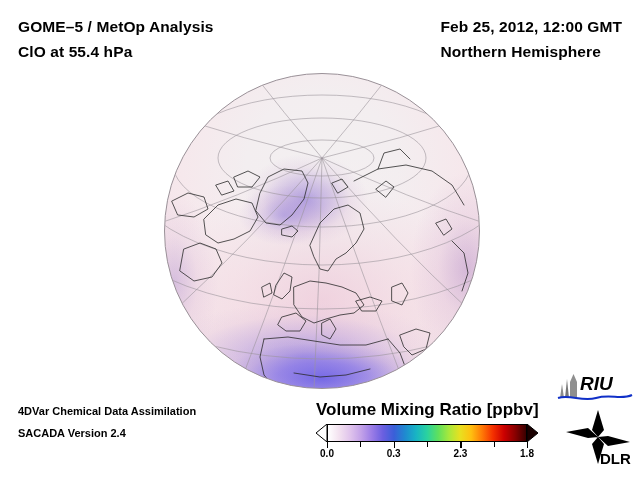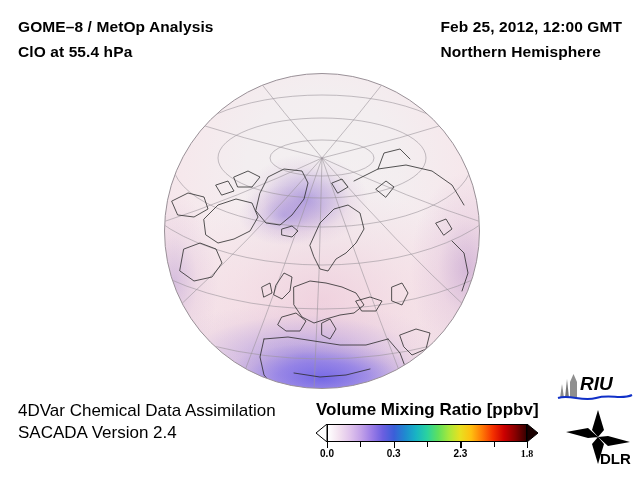--- a/index.html
+++ b/index.html
@@ -159,22 +159,22 @@
     white-space: nowrap;
   }
 
   
   #footer-left {
     position: absolute;
     left: 18px;
     top: 400px;
   }
   .ft-line {
-    font-size: 17px;
-    font-weight: normal;
+    font-size: 11px;
+    font-weight: bold;
     line-height: 22px;
     white-space: nowrap;
   }
 
   
   #logo-riu {
     position: absolute;
     left: 556px;
     top: 368px;
     width: 78px;
@@ -185,21 +185,21 @@
     left: 562px;
     top: 408px;
     width: 74px;
     height: 62px;
   }
 </style>
 </head>
 <body>
 
 <div id="header-left">
-  <div class="hdr-line">GOME–8 / MetOp Analysis</div>
+  <div class="hdr-line">GOME–5 / MetOp Analysis</div>
   <div class="hdr-line">ClO at 55.4 hPa</div>
 </div>
 
 <div id="header-right">
   <div class="hdr-line">Feb 25, 2012, 12:00 GMT</div>
   <div class="hdr-line">Northern Hemisphere</div>
 </div>
 
 <div id="globe-panel">
   <div id="globe-disc"></div>
@@ -312,21 +312,21 @@
       <div class="cb-tick" style="left: 83.3333%;"></div>
       <div class="cb-tick major" style="left: 0%;"></div>
       <div class="cb-tick major" style="left: 33.3333%;"></div>
       <div class="cb-tick major" style="left: 66.6667%;"></div>
       <div class="cb-tick major" style="left: 100%;"></div>
     </div>
   <div id="cb-labels">
       <div class="cb-label" style="left: 0%;">0.0</div>
       <div class="cb-label" style="left: 33.3333%;">0.3</div>
       <div class="cb-label" style="left: 66.6667%;">2.3</div>
-      <div class="cb-label" style="left: 100%; font-family: Liberation Serif, serif;">1.8</div>
+      <div class="cb-label" style="left: 100%;">1.8</div>
     </div>
 </div>
 
 <svg id="logo-riu" viewBox="0 0 78 34">
 
   <polygon points="4,30 6,16 8,30" fill="#8c8c8c"></polygon>
   <polygon points="9,30 11,11 13,30" fill="#777777"></polygon>
   <rect x="14" y="14" width="7" height="16" fill="#8f8f8f"></rect>
   <polygon points="14,14 17.5,6 21,14" fill="#8f8f8f"></polygon>
 

